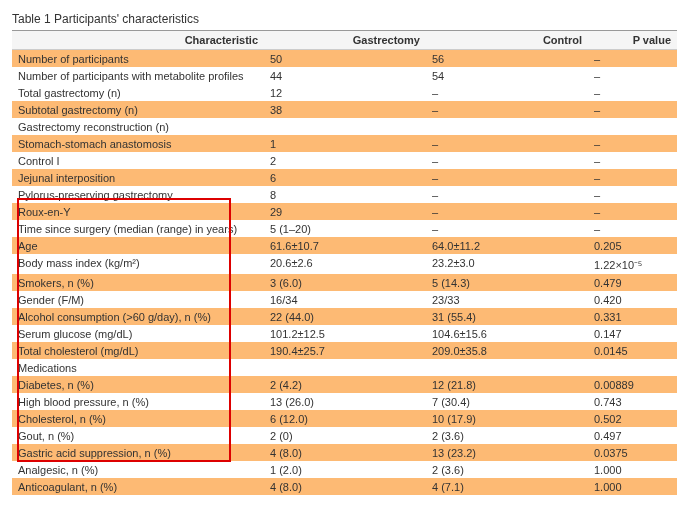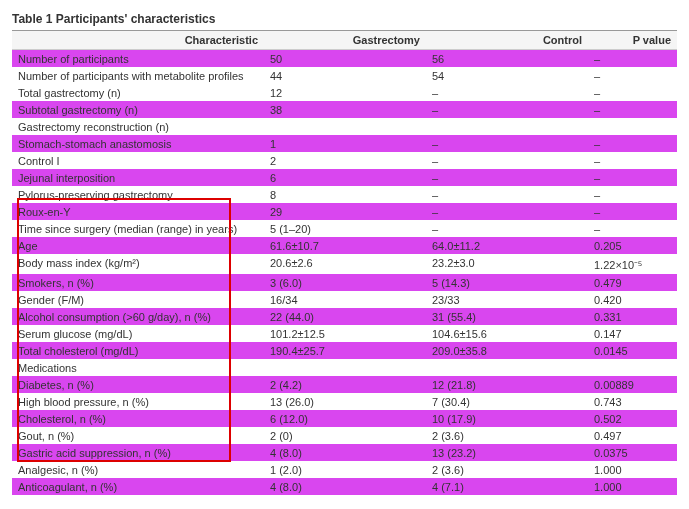--- a/index.html
+++ b/index.html
@@ -1,20 +1,20 @@
 <!DOCTYPE html>
 <html><head>
 <meta charset="utf-8">
 <style>
 body{margin:0;padding:8px 12px;font-family:Arial,Helvetica,sans-serif;font-size:11px;color:#333;background:#fff;width:689px;box-sizing:border-box;position:relative}
-.title{font-size:12px;font-weight:bold;padding:4px 0;border-bottom:1px solid #999}
+.title{font-size:12px;font-weight:normal;padding:4px 0;border-bottom:1px solid #999}
 .tbl{width:100%;border-collapse:collapse}
 .tbl th{text-align:right;font-weight:bold;padding:3px 6px;border-bottom:1px solid #ccc;background:#f5f5f5}
 .tbl td{padding:2.5px 6px;vertical-align:top}
-.tbl tr.shade td{background:#d946ef}
+.tbl tr.shade td{background:#fdba74}
 .col0{width:240px}
 .col1{width:150px}
 .col2{width:150px}
 .indent1{padding-left:18px}
 .redbox{position:absolute;border:2px solid #d00;left:17px;top:198px;width:210px;height:260px;pointer-events:none}
 </style>
 </head>
 <body>
 
 <div class="title">Table 1  Participants' characteristics</div>

